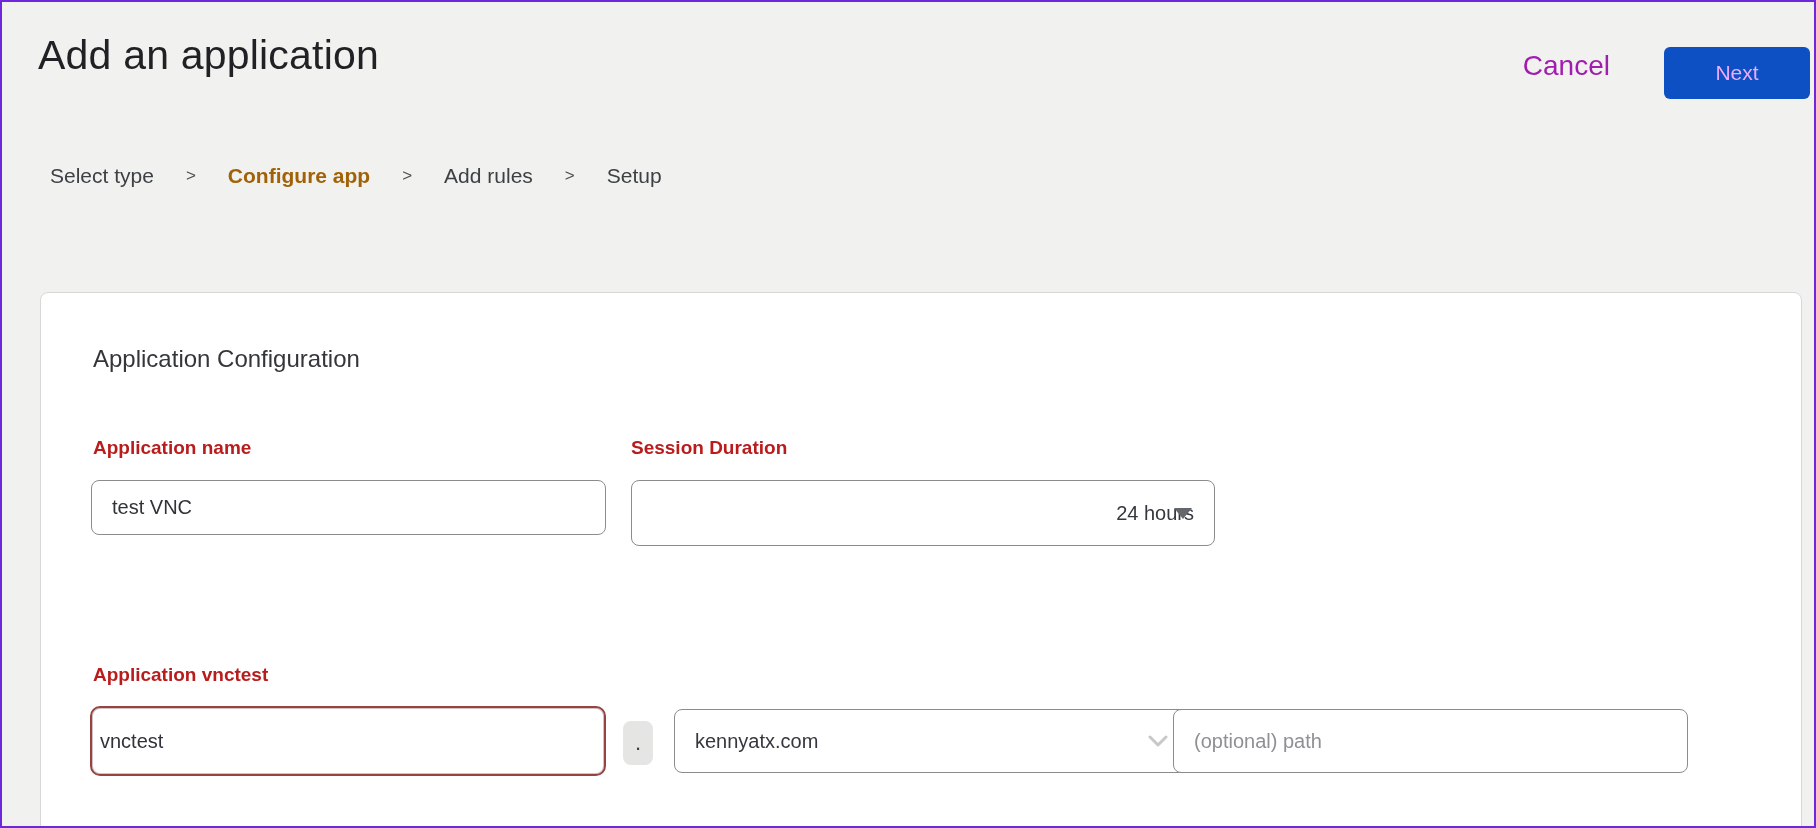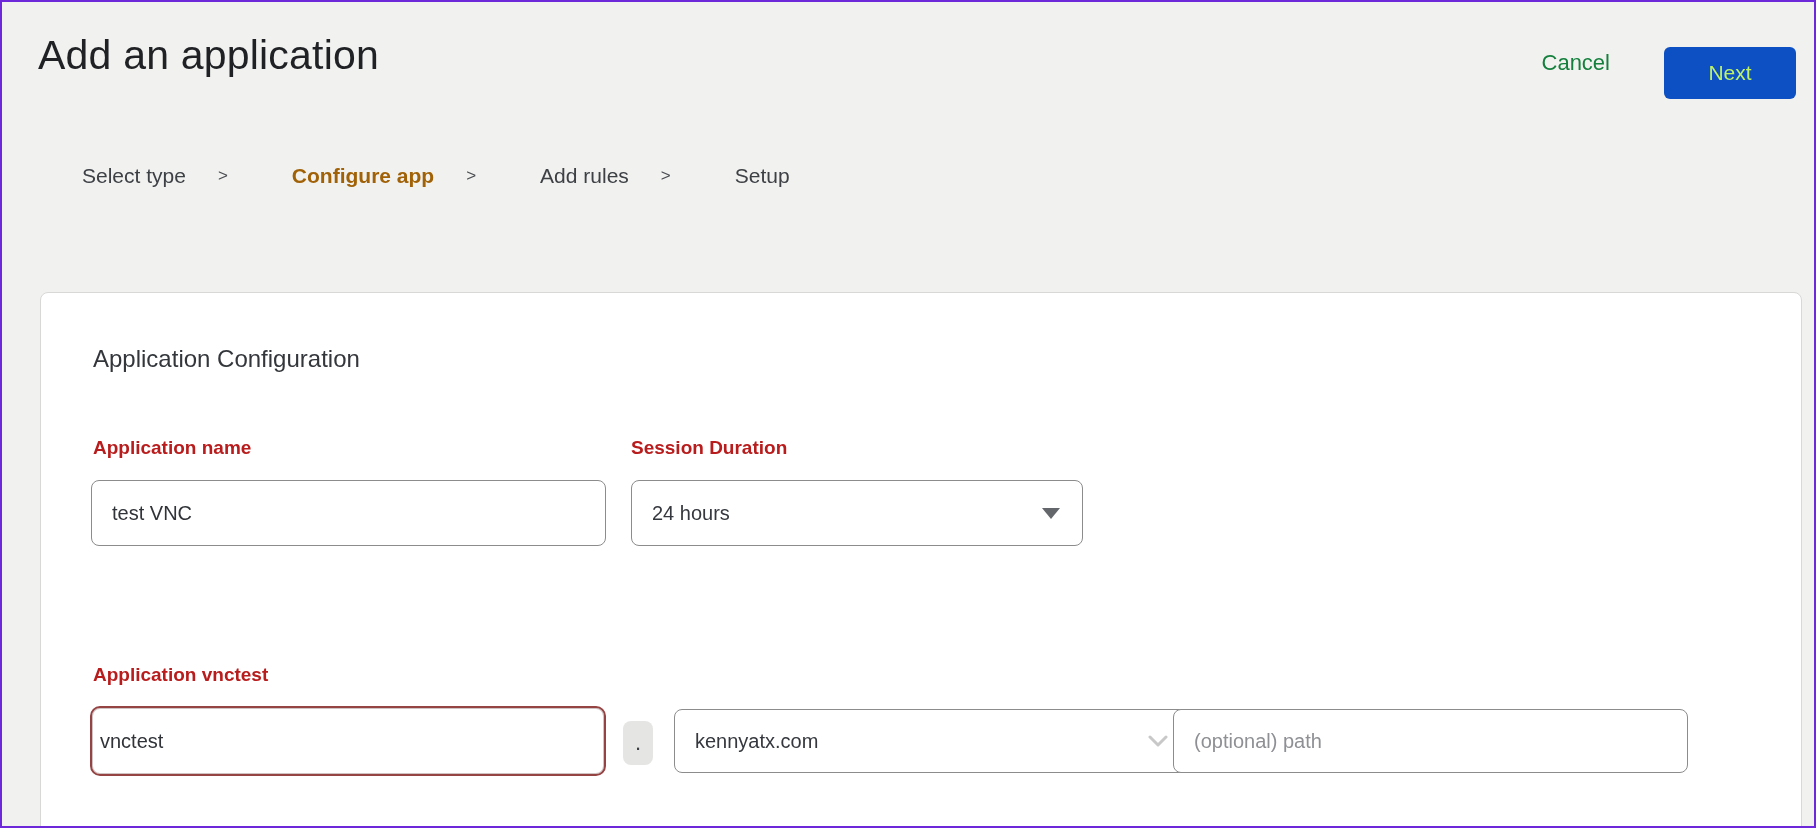--- a/index.html
+++ b/index.html
@@ -21,49 +21,49 @@
     position: absolute;
     left: 36px; top: 30px;
     font-size: 41px;
     font-weight: 400;
     color: #1f2124;
     letter-spacing: 0.2px;
   }
   .cancel-link {
     position: absolute;
     right: 204px; top: 48px;
-    font-size: 22px;
-    color: #15803d;
+    font-size: 28px;
+    color: #a21caf;
     cursor: pointer;
     text-decoration: none;
   }
   .next-button {
     position: absolute;
     left: 1662px; top: 45px;
-    width: 132px; height: 52px;
+    width: 146px; height: 52px;
     background: #0d50c4;
     border: none;
     border-radius: 6px;
-    color: #bef264;
+    color: #f0abfc;
     font-family: "Liberation Sans", sans-serif;
     font-size: 21px;
     cursor: pointer;
     display: flex; align-items: center; justify-content: center;
   }
   
   .breadcrumb {
     position: absolute;
     left: 48px; top: 162px;
     display: flex;
     align-items: center;
     gap: 32px;
     font-size: 21px;
     color: #3d4045;
   }
-  .breadcrumb .step { cursor: pointer; margin-left: 32px; }
+  .breadcrumb .step { cursor: pointer; }
   .breadcrumb .step.active { font-weight: 700; color: #a16207; }
   .breadcrumb .sep { font-size: 17px; color: #4b4e53; }
   
   .card {
     position: absolute;
     left: 38px; top: 290px;
     width: 1762px; height: 560px;
     background: #ffffff;
     border: 1px solid #d8d8d6;
     border-radius: 8px;
@@ -80,21 +80,21 @@
     font-size: 19px;
     font-weight: 700;
     color: #b91c1c;
   }
   .label-name    { left: 52px;  top: 144px; }
   .label-session { left: 590px; top: 144px; }
   .label-domain  { left: 52px;  top: 371px; }
 
   .text-input {
     position: absolute;
-    height: 66px;
+    height: 55px;
     border: 1px solid #8c8c8c;
     border-radius: 8px;
     background: #ffffff;
     font-family: "Liberation Sans", sans-serif;
     font-size: 20px;
     color: #303338;
     padding: 0 20px;
     outline: none;
   }
   .text-input::placeholder { color: #8f9094; }
@@ -106,21 +106,21 @@
     border: 1px solid #8c8c8c;
     border-radius: 8px;
     background: #ffffff;
     display: flex;
     align-items: center;
     padding: 0 20px;
     font-size: 20px;
     color: #35383e;
     cursor: pointer;
   }
-  .select-session { left: 590px; top: 187px; width: 452px; }
+  .select-session { left: 590px; top: 187px; width: 584px; justify-content: flex-end; }
   .select-session .caret {
     position: absolute; right: 22px; top: 50%;
     margin-top: -5px;
     width: 0; height: 0;
     border-left: 9px solid transparent;
     border-right: 9px solid transparent;
     border-top: 11px solid #63666b;
   }
   
   .input-subdomain {

